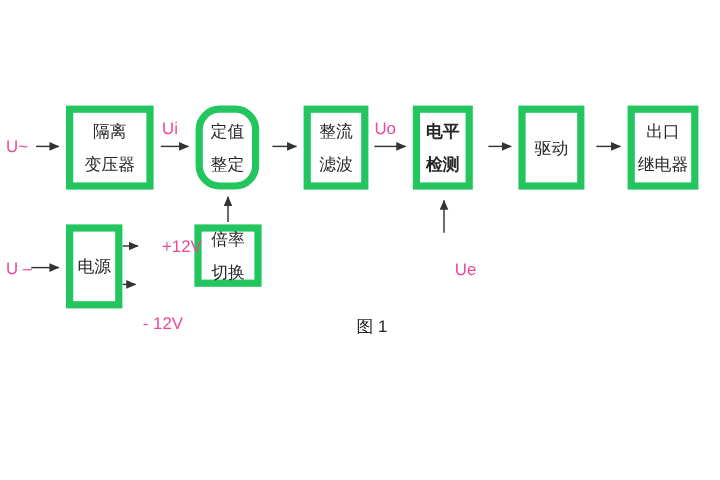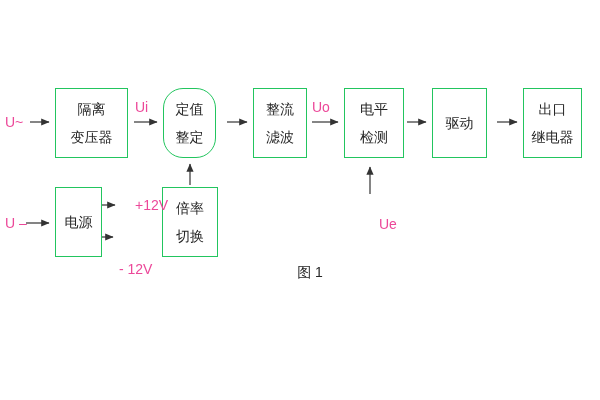--- a/index.html
+++ b/index.html
@@ -19,41 +19,41 @@
   .arrow-layer {
     position: absolute;
     left: 0;
     top: 0;
     width: 600px;
     height: 400px;
     pointer-events: none;
   }
   .block {
     position: absolute;
-    border: 1px solid #22c55e;
+    border: 6px solid #22c55e;
     background: #ffffff;
     display: flex;
     flex-direction: column;
     align-items: center;
     justify-content: center;
     box-sizing: border-box;
     font-size: 14px;
     line-height: 28px;
     text-align: center;
     color: #262626;
   }
   .block span { display: block; }
   .blk-isolation  { left: 55px;  top: 88px;  width: 73px; height: 70px; }
   .blk-setting    { left: 163px; top: 88px;  width: 53px; height: 70px; border-radius: 20px; }
   .blk-rectifier  { left: 253px; top: 88px;  width: 54px; height: 70px; }
-  .blk-level      { left: 344px; top: 88px;  width: 60px; height: 70px; }
+  .blk-level      { left: 344px; top: 88px;  width: 50px; height: 70px; font-weight: bold; }
   .blk-driver     { left: 432px; top: 88px;  width: 55px; height: 70px; }
   .blk-relay      { left: 523px; top: 88px;  width: 59px; height: 70px; }
   .blk-power      { left: 55px;  top: 187px; width: 47px; height: 70px; }
-  .blk-ratio      { left: 162px; top: 187px; width: 56px; height: 70px; }
+  .blk-ratio      { left: 162px; top: 187px; width: 56px; height: 52px; }
   .blk-reference  { left: 330px; top: 198px; width: 90px; height: 40px; }
   .sig-label {
     position: absolute;
     font-size: 14px;
     line-height: 16px;
     color: #ec4899;
     white-space: nowrap;
   }
   .lbl-u-ac    { left: 5px;   top: 114px; }
   .lbl-ui      { left: 135px; top: 99px;  }

